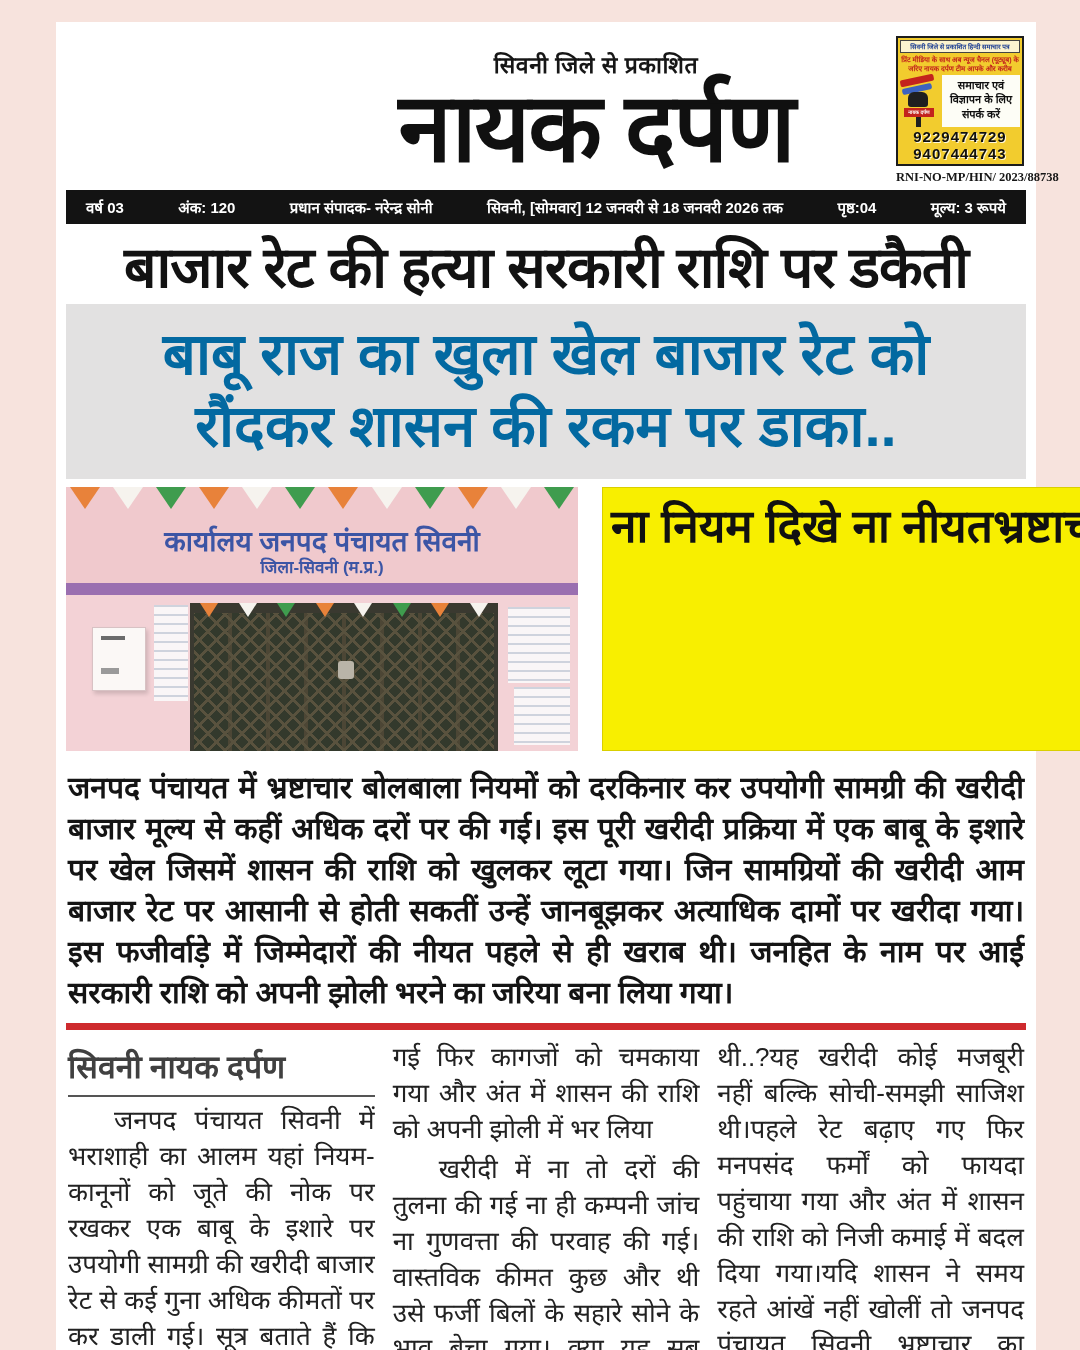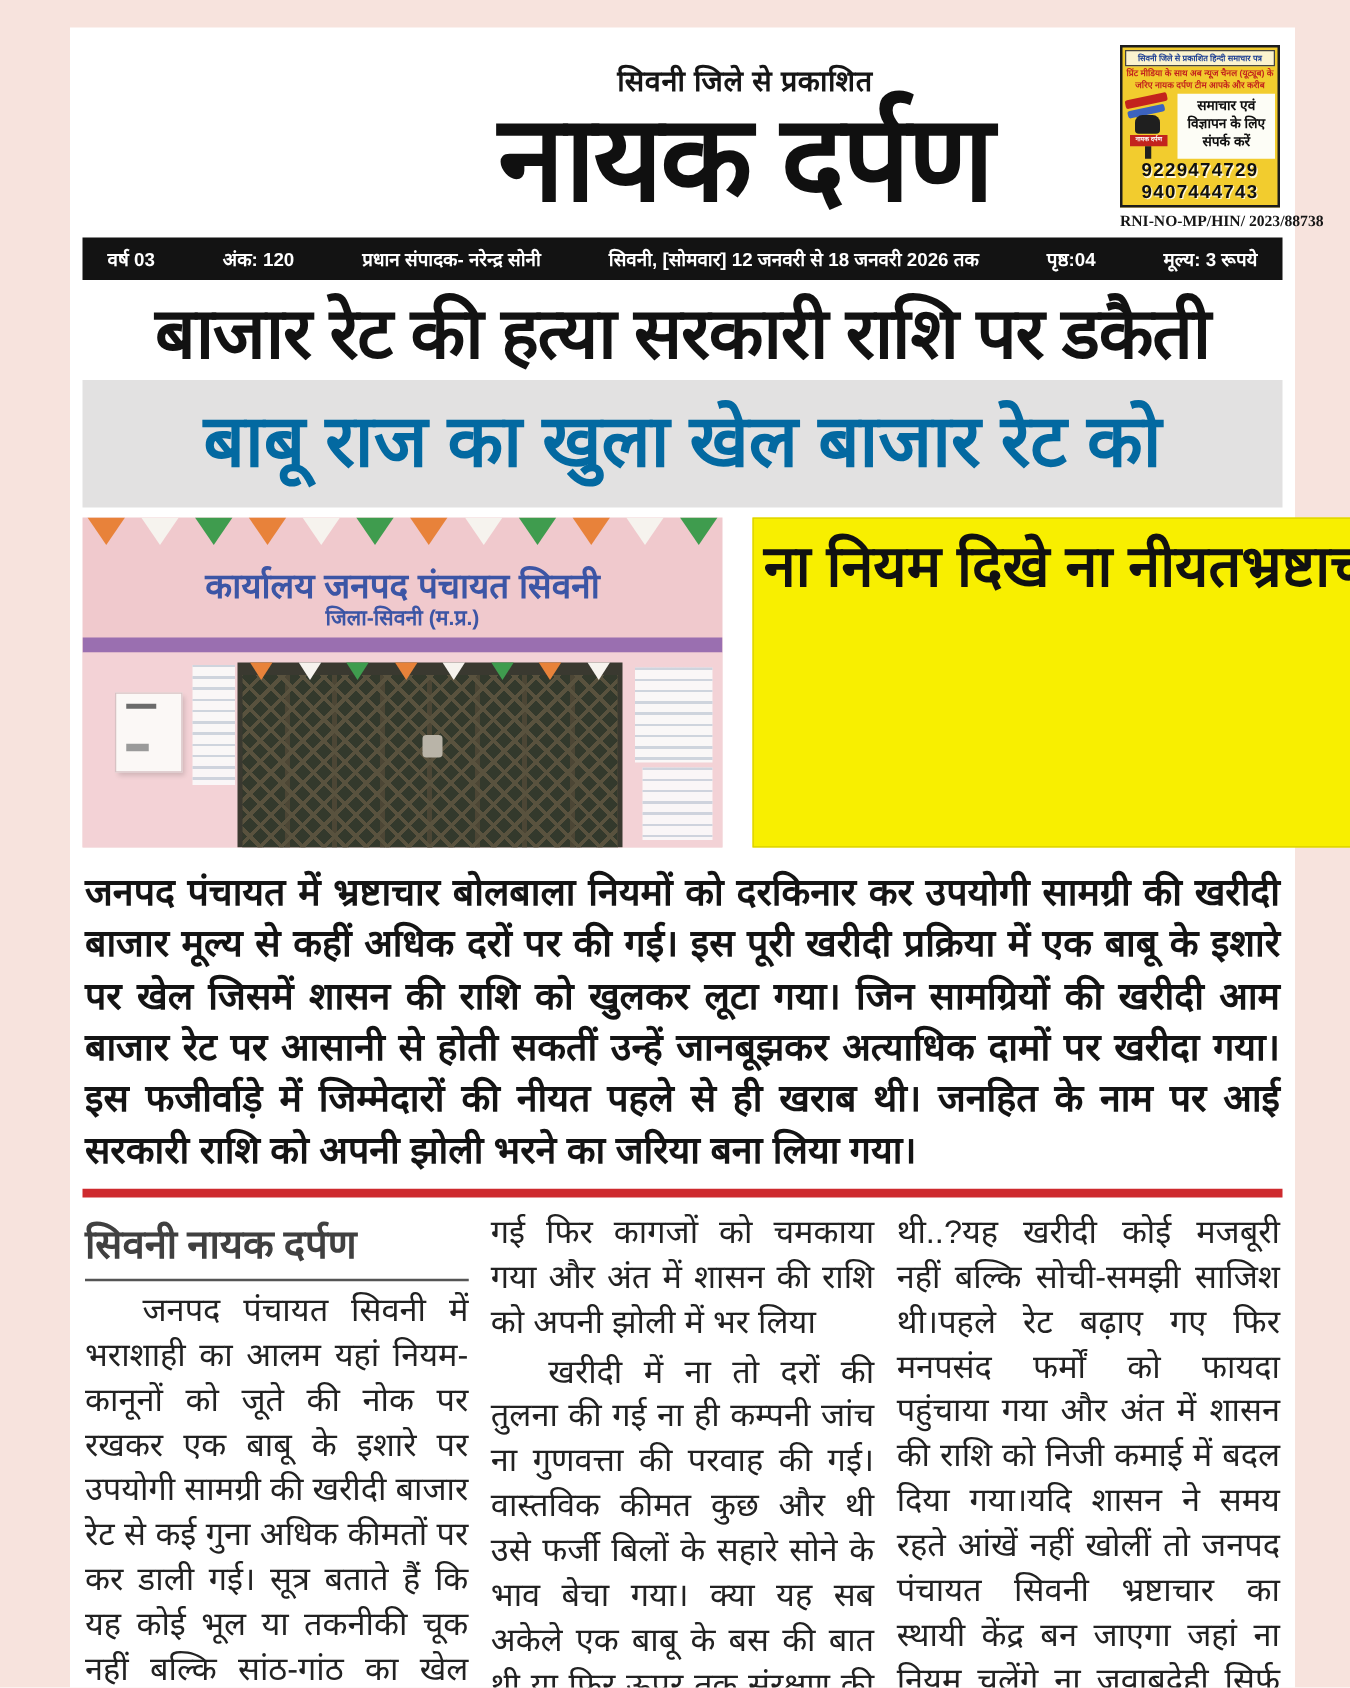--- a/index.html
+++ b/index.html
@@ -229,20 +229,21 @@
     <span>प्रधान संपादक- नरेन्द्र सोनी</span>
     <span>सिवनी, [सोमवार] 12 जनवरी से 18 जनवरी 2026 तक</span>
     <span>पृष्ठ:04</span>
     <span>मूल्य: 3 रूपये</span>
   </div>
 
   <h2 class="headline1">बाजार रेट की हत्या सरकारी राशि पर डकैती</h2>
 
   <div class="headline2">
     <div>बाबू राज का खुला खेल बाजार रेट को</div>
+    <div>रौंदकर शासन की रकम पर डाका..</div>
   </div>
 
   <div class="media-row">
     <figure class="photo">
       <div class="flags-top">
         <i></i>
           <i></i>
           <i></i>
           <i></i>
           <i></i>

